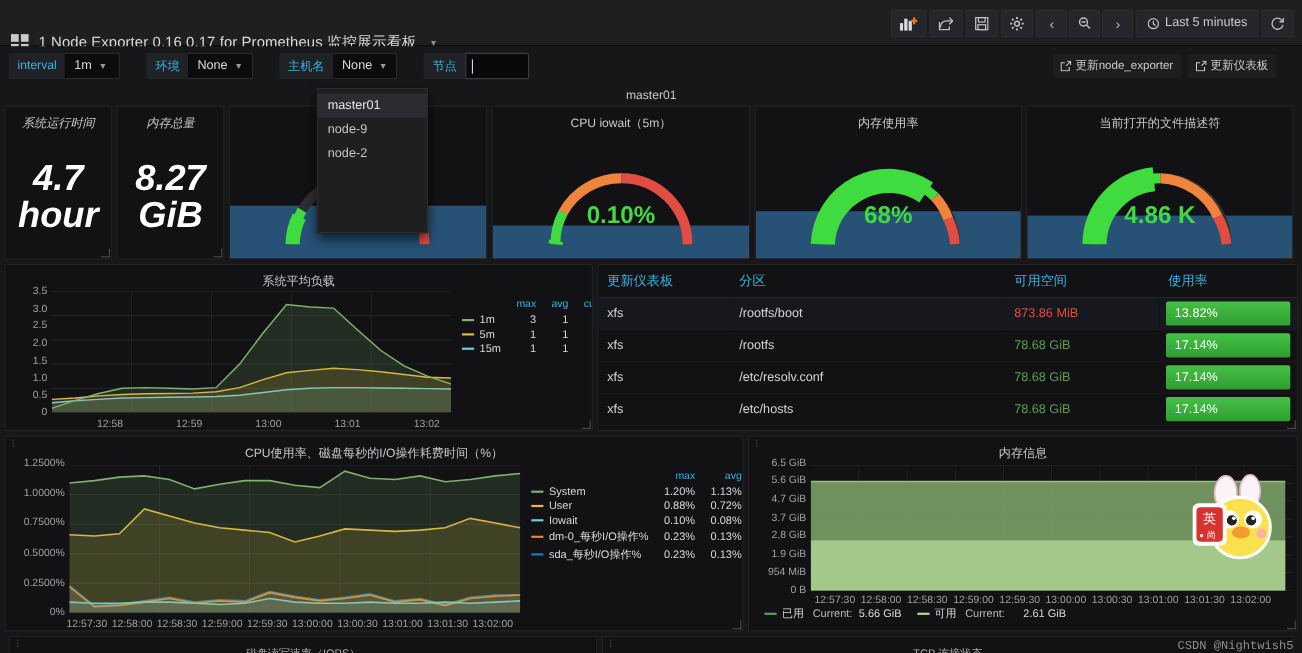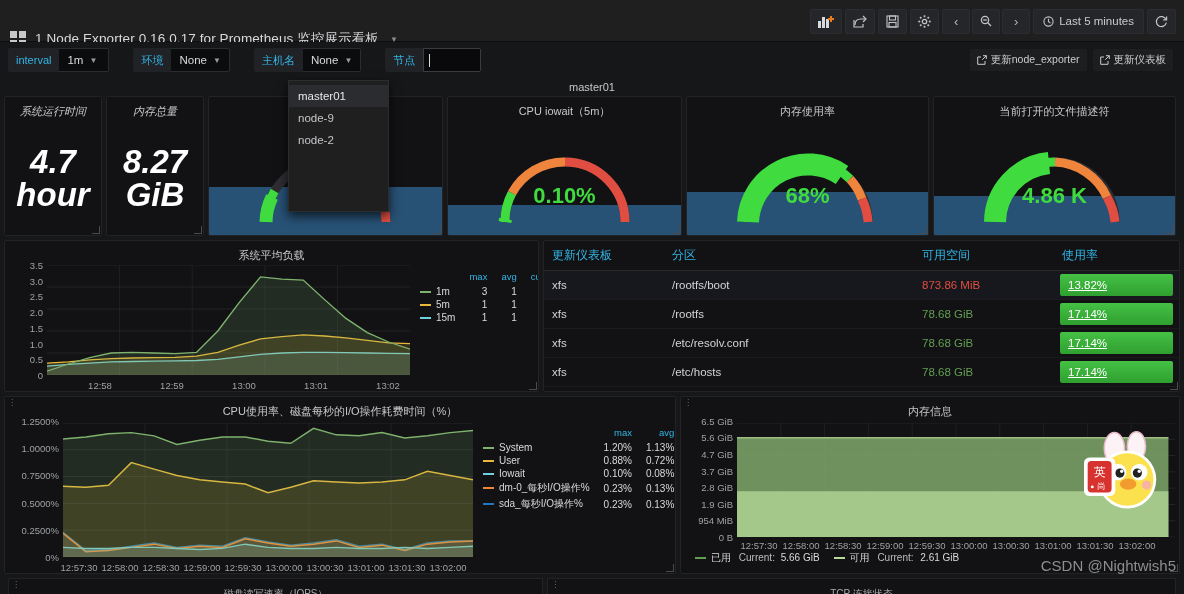--- a/index.html
+++ b/index.html
@@ -54,21 +54,21 @@
   .caret { color: #9a9a9a; font-size: 8px; }
   .cursor-bar { width: 1px; height: 13px; background: #d8d9da; animation: blink 1.1s steps(1) infinite; }
   @keyframes blink { 50% { opacity: 0; } }
   .var-dropdown {
     position: absolute; left: 288px; top: 38px; width: 101px;
     background: #1f1f20; border: 1px solid #2c2d2f; z-index: 50;
     box-shadow: 0 4px 10px rgba(0,0,0,.7); padding: 4px 0 60px 0;
   }
   .vd-item { padding: 5px 9px; font-size: 11.5px; color: #c4c5c7; cursor: pointer; }
   .vd-item.sel { background: #2b2c2f; color: #e6e7e8; }
-  .varbar-right { position: absolute; right: 11px; display: flex; gap: 6px; align-items: center; }
+  .varbar-right { position: absolute; right: 24px; display: flex; gap: 6px; align-items: center; }
   .vlink { font-size: 10.5px; color: #cbcccd; display: flex; align-items: center; gap: 4px; background:#1d1e20; padding:4px 7px; border-radius:2px; cursor:pointer;}
   
   .row-title { height: 18px; font-size: 11px; color: #c7c8ca; text-align: center; line-height: 18px; }
   .panels { padding: 0 4px; }
   .prow { display: flex; gap: 4px; margin-bottom: 4px; }
   .panel {
     background: #121214; border: 1px solid #232326; border-radius: 2px;
     position: relative; overflow: hidden;
   }
   .panel-title { text-align: center; font-size: 11px; color: #c7c8ca; padding-top: 7px; height: 24px; }
@@ -90,28 +90,28 @@
   .legend-tbl { padding: 6px 8px 0 4px; font-size: 10px; color: #d8d9da; }
   .legend-tbl table { border-collapse: collapse; }
   .legend-tbl th { color: #33b5e5; font-weight: normal; font-size: 9.5px; padding: 0 7px 3px 7px; text-align: right; }
   .legend-tbl td { padding: 1px 7px; text-align: right; font-size: 10px; white-space: nowrap; }
   .legend-tbl td.nm { text-align: left; padding-left: 4px; }
   .swatch { display: inline-block; width: 11px; height: 2px; vertical-align: middle; margin-right: 5px; }
   
   .tbl { width: 100%; border-collapse: collapse; font-size: 11.5px; }
   .tbl th { color: #33b5e5; font-weight: normal; text-align: left; padding: 6px 8px; border-bottom: 1px solid #2a2a2d; font-size: 12px;}
   .tbl td { padding: 7px 8px; border-bottom: 1px solid #1b1b1e; color: #d3d4d5; }
-  .cell-bar { color: #fff; padding: 5px 8px; border-radius: 2px; display:block;text-decoration:underline; }
+  .cell-bar { color: #fff; padding: 5px 8px; border-radius: 2px; display:block; }
   .hrow td { background: #17181d; }
   
   .clip-row { display: flex; gap: 4px; padding: 0 4px; }
   .clip-panel { background: #121214; border: 1px solid #232326; height: 20px; position: relative; overflow: hidden; }
   .clip-title { text-align: center; font-size: 10px; color: #a9aaac; padding-top: 8px; }
   .drag-dot { position:absolute; left:3px; top:3px; color:#6f7072; font-size:8px; line-height:5px;}
-  .watermark { position: absolute; right: 8px; bottom: 20px; font-size: 15px; color: #8d8e90; }
+  .watermark { position: absolute; right: 8px; bottom: 0; font-size: 11px; color: #8d8e90; font-family: Liberation Mono, monospace; }
   .sticker { position: absolute; right: 8px; top: 428px; width: 92px; height: 92px; z-index: 30; }
   .resize-handle { position:absolute; right:1px; bottom:1px; width:8px; height:8px; border-right:1px solid #4a4b4d; border-bottom:1px solid #4a4b4d; }
 </style>
 </head>
 <body>
 
 <div class="navbar">
   <div class="nav-left">
     <span class="grid-logo">
         <i></i>
@@ -611,21 +611,21 @@
       </div>
       <div style="display:flex;gap:14px;padding-left:14px;font-size:10px;color:#d8d9da;align-items:center;">
         <span>
           <span class="swatch" style="background:#629e51"></span><span>已用</span>
           <span style="margin-left:5px;color:#bcbdbe">Current:</span>
           <span style="margin-left:3px">5.66 GiB</span>
         </span>
         <span>
           <span class="swatch" style="background:#b7d99a"></span><span>可用</span>
           <span style="margin-left:5px;color:#bcbdbe">Current:</span>
-          <span style="margin-left:4px">2.61 GiB</span>
+          <span style="margin-left:14px">2.61 GiB</span>
         </span>
       </div>
       <span class="resize-handle"></span>
     </div>
   </div>
 
   <div class="clip-row">
     <div class="clip-panel" style="width:537px;">
       <span class="drag-dot">⋮</span>
       <div class="clip-title">磁盘读写速率（IOPS）</div>

